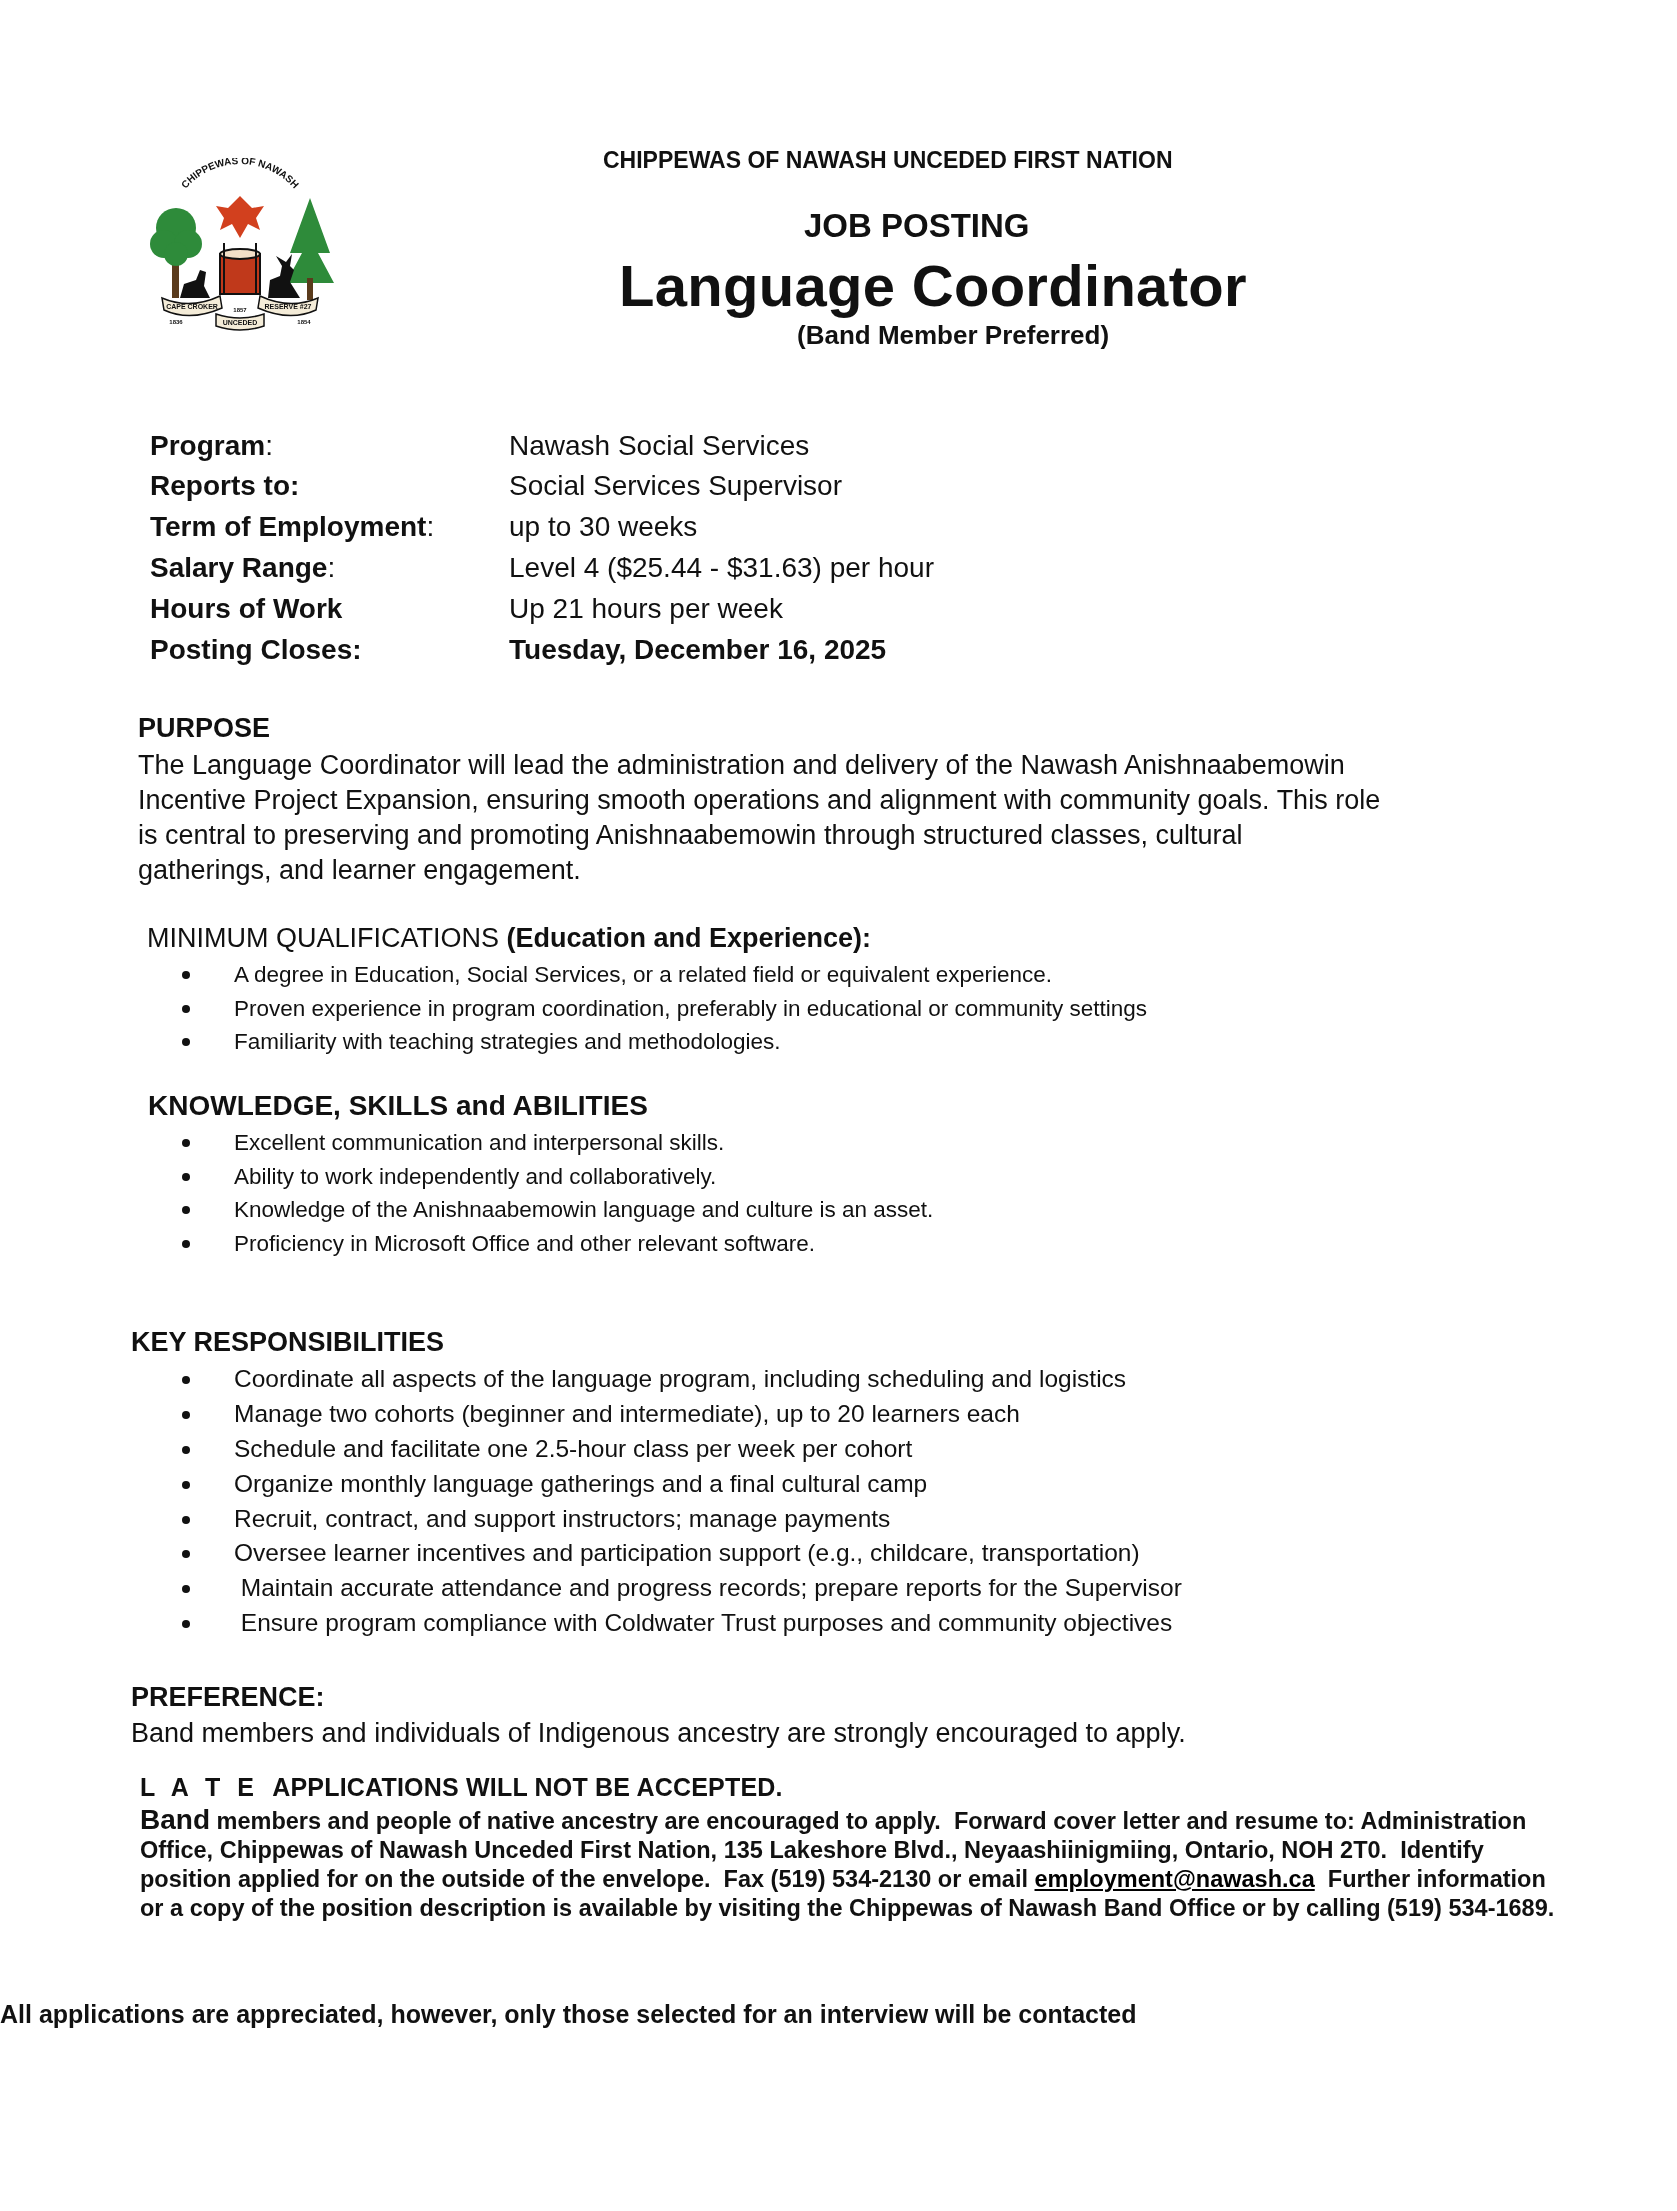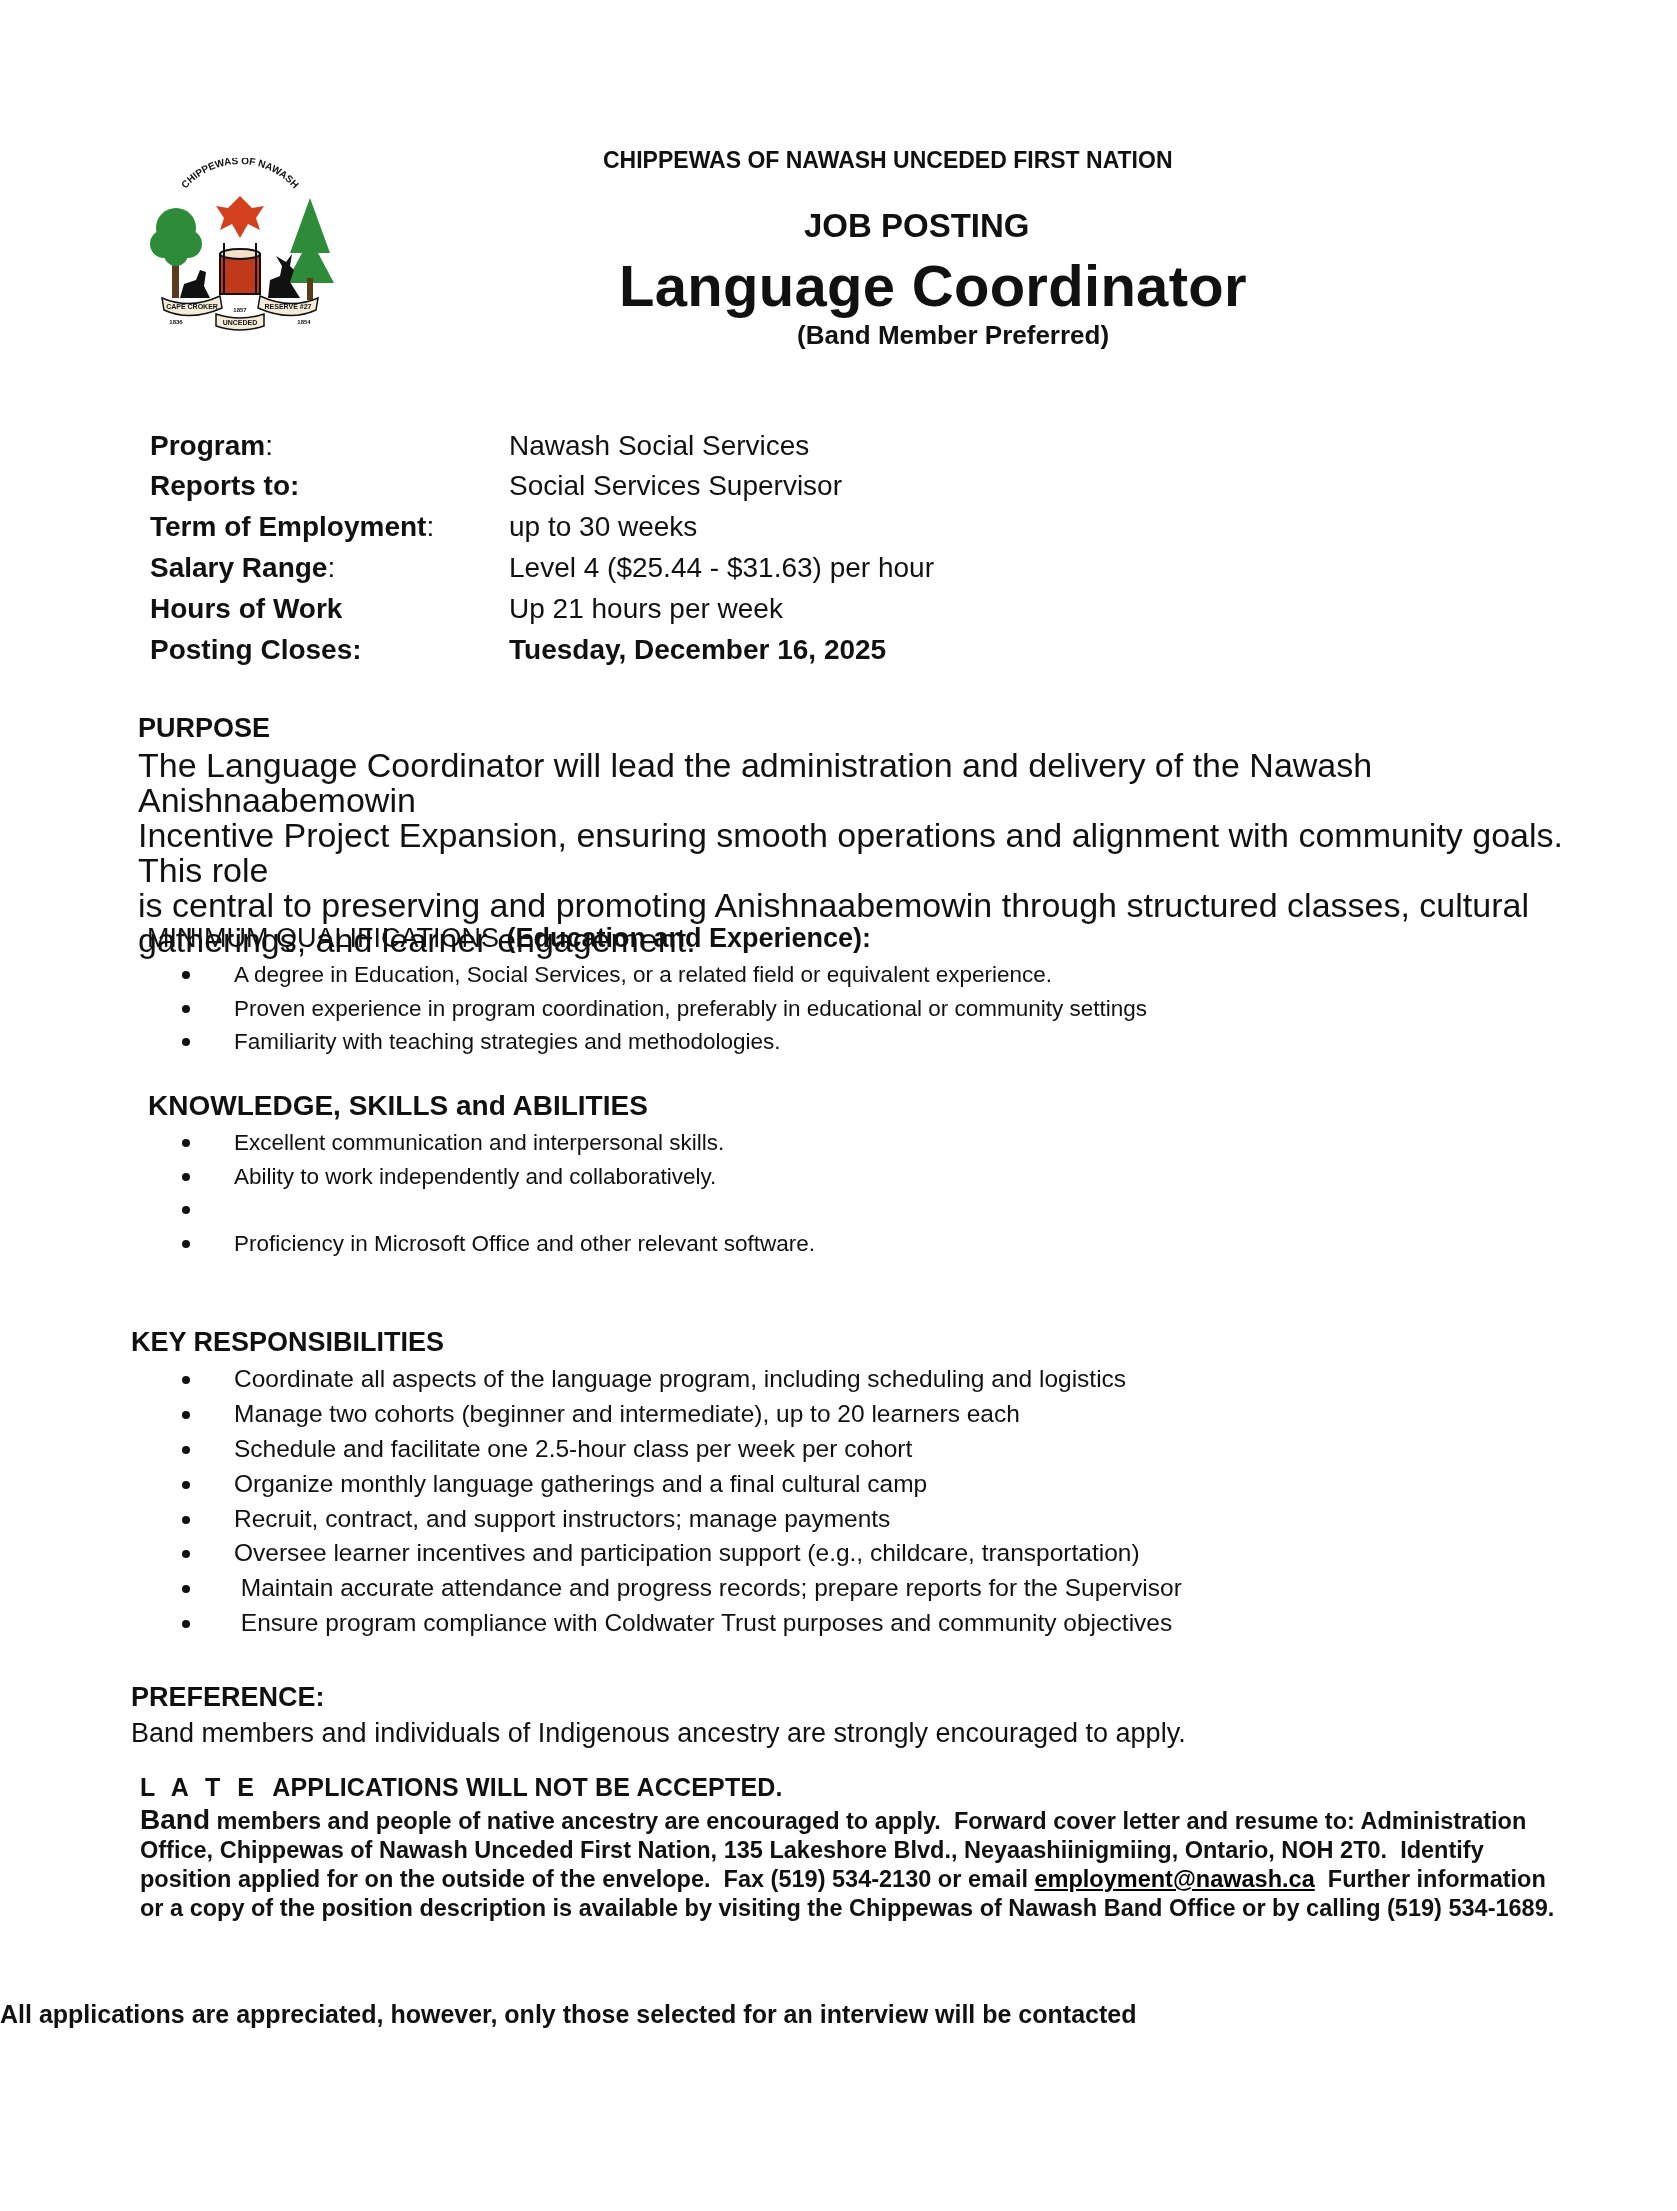--- a/index.html
+++ b/index.html
@@ -13,21 +13,21 @@
   .jt { left: 619px; top: 252px; font-weight: bold; font-size: 58px; letter-spacing: 0.3px; }
   .bm { left: 797px; top: 320px; font-weight: bold; font-size: 26px; }
 
   .field-row { left: 150px; width: 1300px; height: 40px; font-size: 28px; }
   .field-row .lbl { position: absolute; left: 0; font-weight: bold; }
   .field-row .lbl .norm { font-weight: normal; }
   .field-row .val { position: absolute; left: 359px; }
   .field-row .val.bold { font-weight: bold; }
 
   .h2 { font-weight: bold; font-size: 28px; }
-  .para { font-size: 34px; line-height: 35px; width: 1430px; }
+  .para { font-size: 27px; line-height: 35px; width: 1430px; }
   ul.bul { list-style: none; margin: 0; padding: 0; position: absolute; }
   ul.bul li { position: relative; font-size: 22.5px; height: 33.7px; line-height: 33.7px; padding-left: 52px; }
   ul.bul li .dot { position: absolute; left: 0; top: 13px; width: 8px; height: 8px; border-radius: 50%; background: #111; }
   ul.kr li { font-size: 24.5px; height: 34.9px; line-height: 34.9px; }
   ul.kr li .dot { top: 14px; }
   .late { left: 140px; top: 1773px; font-weight: bold; font-size: 25px; letter-spacing: 0.2px; }
   .late .spaced { letter-spacing: 5px; }
   .contact { left: 140px; top: 1805px; width: 1420px; font-weight: bold; font-size: 23.5px; line-height: 29px; }
   .contact .big { font-size: 28px; }
   .contact a { color: #000000; text-decoration: underline; }
@@ -122,21 +122,21 @@
 <ul class="bul" style="left:182px; top:958px;">
   <li><span class="dot"></span><span>A degree in Education, Social Services, or a related field or equivalent experience.</span></li>
   <li><span class="dot"></span><span>Proven experience in program coordination, preferably in educational or community settings</span></li>
   <li><span class="dot"></span><span>Familiarity with teaching strategies and methodologies.</span></li>
 </ul>
 
 <div class="abs h2" style="left:148px; top:1090px;">KNOWLEDGE, SKILLS and ABILITIES</div>
 <ul class="bul" style="left:182px; top:1126px;">
   <li><span class="dot"></span><span>Excellent communication and interpersonal skills.</span></li>
   <li><span class="dot"></span><span>Ability to work independently and collaboratively.</span></li>
-  <li><span class="dot"></span></li>
+  <li><span class="dot"></span><span>Knowledge of the Anishnaabemowin language and culture is an asset.</span></li>
   <li><span class="dot"></span><span>Proficiency in Microsoft Office and other relevant software.</span></li>
 </ul>
 
 <div class="abs h2" style="left:131px; top:1327px; font-size:27px;">KEY RESPONSIBILITIES</div>
 <ul class="bul kr" style="left:182px; top:1362px;">
   <li><span class="dot"></span><span>Coordinate all aspects of the language program, including scheduling and logistics</span></li>
   <li><span class="dot"></span><span>Manage two cohorts (beginner and intermediate), up to 20 learners each</span></li>
   <li><span class="dot"></span><span>Schedule and facilitate one 2.5-hour class per week per cohort</span></li>
   <li><span class="dot"></span><span>Organize monthly language gatherings and a final cultural camp</span></li>
   <li><span class="dot"></span><span>Recruit, contract, and support instructors; manage payments</span></li>

